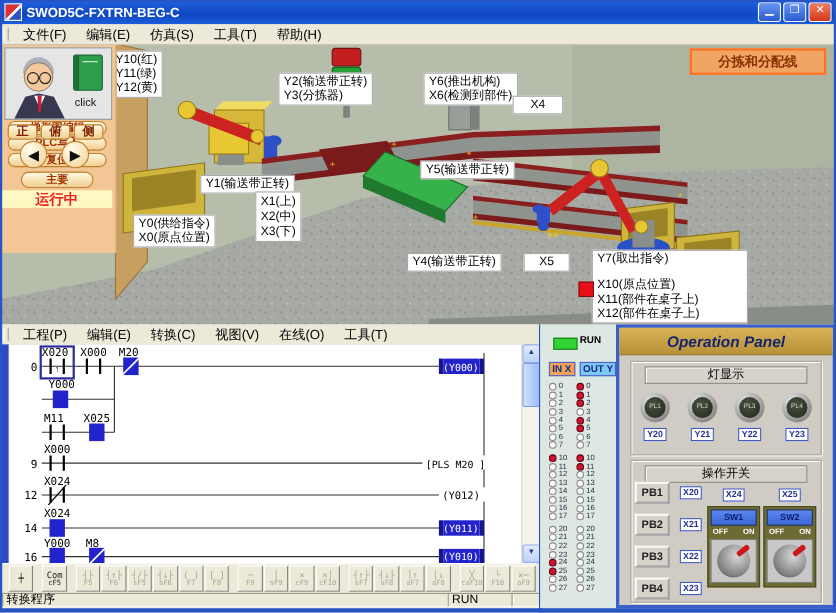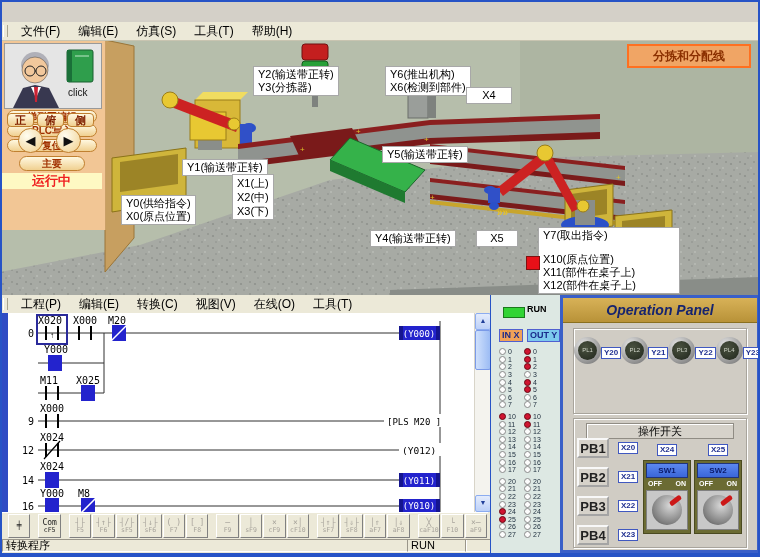--- a/index.html
+++ b/index.html
@@ -91,32 +91,32 @@
     background:#d0ccc4;border:3px solid #3a5fc8;box-sizing:border-box;}
   #optitle{height:24px;background:linear-gradient(180deg,#d8b258,#b89238);border-bottom:1px solid #8a7020;
     color:#16246e;font-weight:bold;font-style:italic;font-size:14px;text-align:center;line-height:24px;}
   .secframe{position:absolute;left:10px;width:172px;border:1px solid #a8a49c;
     box-shadow:inset 1px 1px 0 #fff,1px 1px 0 #fff;}
   #lampframe{top:30px;height:84px;}
   #swframe{top:120px;height:128px;}
   .sechead{margin:4px auto 0;width:146px;height:14px;background:#d6d2ca;border:1px solid #908c84;
     box-shadow:inset 1px 1px 0 #fff;font-size:11px;color:#000;text-align:center;line-height:14px;}
   #lamps{display:flex;justify-content:space-around;margin-top:8px;}
-  .lampcol{display:flex;flex-direction:row;align-items:center;}
+  .lampcol{display:flex;flex-direction:column;align-items:center;}
   .lamp{width:27px;height:27px;border-radius:50%;background:radial-gradient(circle at 35% 30%,#e8e8e8,#6a6a6a);
     display:flex;align-items:center;justify-content:center;}
   .lamp span{width:19px;height:19px;border-radius:50%;background:radial-gradient(circle at 40% 35%,#4a5240,#20261c);
     color:#cfd4c8;font-size:6px;text-align:center;line-height:19px;}
   .tag{background:#fff;border:1px solid #4058c0;color:#203090;font-weight:bold;font-size:8px;
     padding:0 2px;line-height:10px;}
   .lampcol .tag{margin-top:5px;}
   #pbs{position:absolute;left:14px;top:140px;}
   .pbrow{display:flex;align-items:center;margin-bottom:9px;}
   .pb{width:32px;height:20px;border:2px outset #f8f8f8;background:#d6d2ca;color:#222;
-    font-weight:bold;font-size:13px;padding:0;font-family:inherit;}
+    font-weight:bold;font-size:10px;padding:0;font-family:inherit;}
   .pbrow .tag{margin-left:9px;}
   #sws{position:absolute;left:80px;top:146px;display:flex;gap:3px;}
   .swcol{display:flex;flex-direction:column;align-items:center;}
   .swtag{margin-bottom:4px;}
   .swbody{width:48px;background:#6b6b33;padding:2px;box-sizing:border-box;border:1px solid #4a4a20;}
   .swhead{height:13px;background:linear-gradient(180deg,#5c88f0,#3a66d8);color:#0a1a6a;
     font-weight:bold;font-size:8px;text-align:center;line-height:13px;border:1px solid #20347a;}
   .offon{display:flex;justify-content:space-between;color:#fff;font-weight:bold;font-size:7px;
     padding:2px 2px;}
   .knobbox{width:40px;height:38px;margin:1px auto 1px;background:#c8c8c8;border:1px solid #808080;
@@ -126,20 +126,29 @@
   .ptr{position:absolute;top:3px;right:0px;width:13px;height:5px;background:#cc1818;
     border-radius:2px;transform:rotate(-38deg);}
   .winframe{position:absolute;inset:0;border:2px solid #2653c6;border-bottom-width:4px;
     pointer-events:none;z-index:60;}
 </style>
 </head>
 <body>
 
 <div id="app">
 
+  <div class="titlebar">
+    <span class="appicon"></span>
+    <span>SWOD5C-FXTRN-BEG-C</span>
+    <span class="wbtns">
+      <span class="wbtn">▁</span>
+      <span class="wbtn">❐</span>
+      <span class="wbtn close">✕</span>
+    </span>
+  </div>
 
   <div class="menubar" id="menubar">
       <span class="grip"></span>
       <span class="mitem">文件(F)</span>
       <span class="mitem">编辑(E)</span>
       <span class="mitem">仿真(S)</span>
       <span class="mitem">工具(T)</span>
       <span class="mitem">帮助(H)</span>
     </div>
 
@@ -243,20 +252,25 @@
     <g fill="#e0c428" font-size="8">
       <text x="300" y="112">+</text>
         <text x="356" y="94">+</text>
         <text x="424" y="102">+</text>
       <text x="434" y="124">+</text>
         <text x="430" y="160">+</text>
         <text x="616" y="140">+</text>
     </g>
   </svg>
 
+  <div class="slabel" style="left:100px;top:46px;">
+    <div>Y10(红)</div>
+      <div>Y11(绿)</div>
+      <div>Y12(黄)</div>
+  </div>
   <div class="slabel" style="left:253px;top:66px;">
     <div>Y2(输送带正转)</div>
       <div>Y3(分拣器)</div>
   </div>
   <div class="slabel" style="left:385px;top:66px;">
     <div>Y6(推出机构)</div>
       <div>X6(检测到部件)</div>
   </div>
   <div class="slabel" style="left:466px;top:87px;width:36px;text-align:center;">
     <div>X4</div>
@@ -686,20 +700,21 @@
           <em>27</em>
           <s class="led"></s>
           <em>27</em>
         </div>
       </div>
   </div>
 
   <div id="oppanel">
     <div id="optitle">Operation Panel</div>
     <div class="secframe" id="lampframe">
+      <div class="sechead">灯显示</div>
       <div id="lamps">
           <div class="lampcol">
             <div class="lamp">
               <span>PL1</span>
             </div>
             <span class="tag">Y20</span>
           </div>
           <div class="lampcol">
             <div class="lamp">
               <span>PL2</span>

